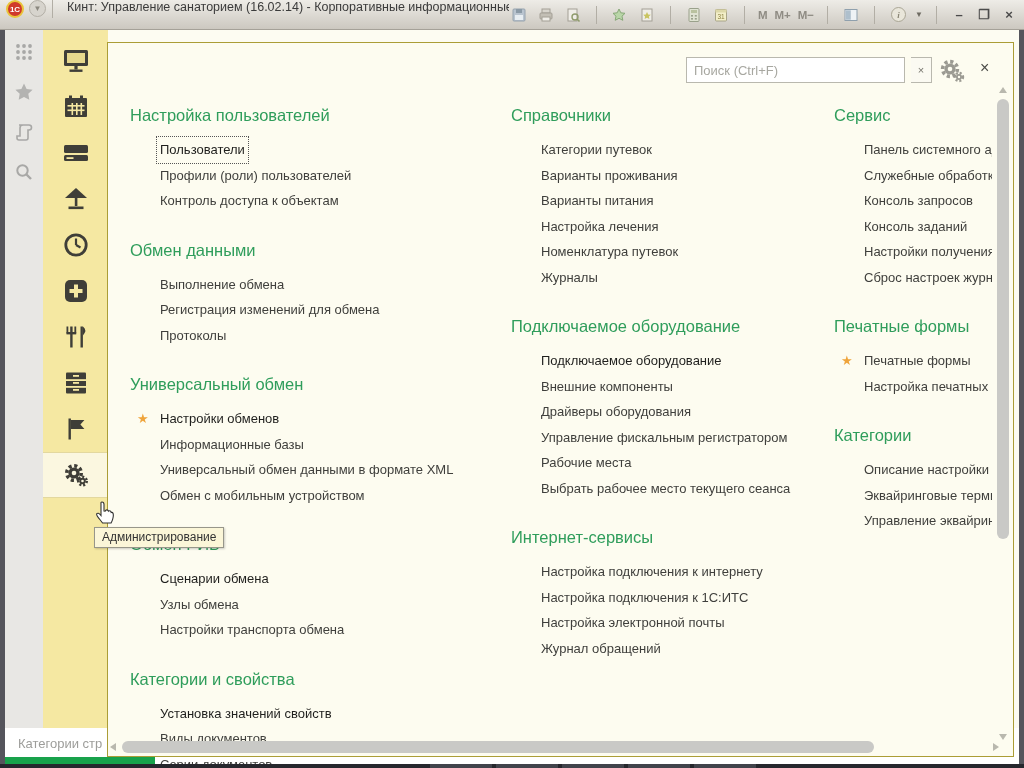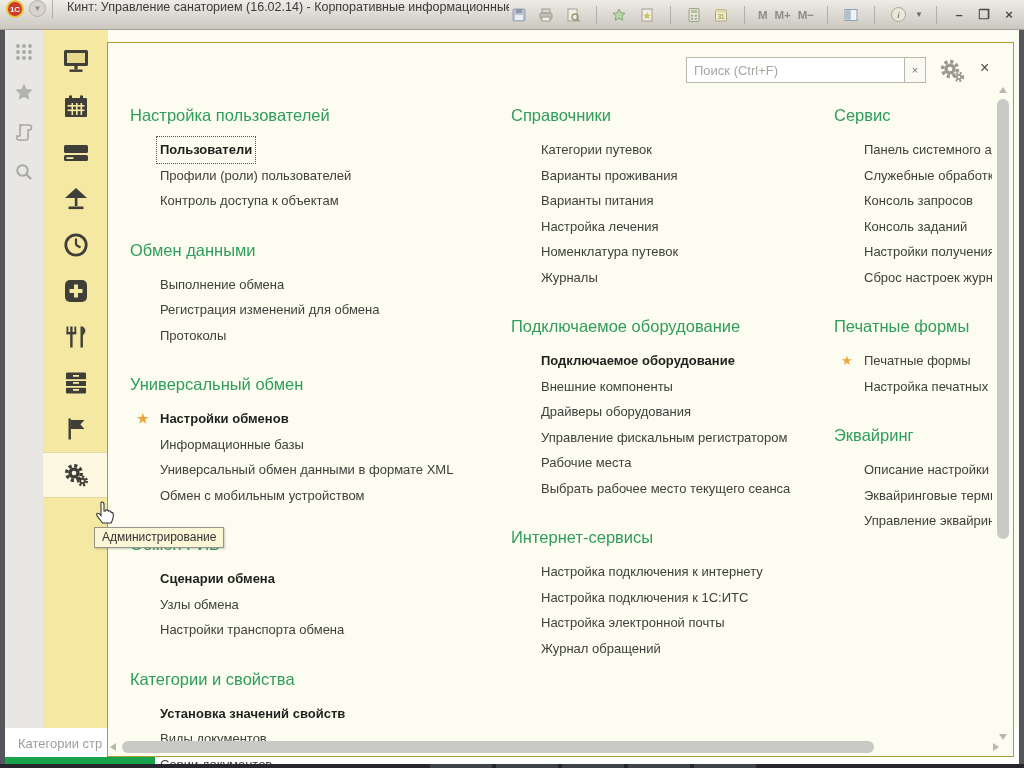--- a/index.html
+++ b/index.html
@@ -40,39 +40,39 @@
   .footer-white { position:absolute; left:5px; top:728px; width:1014px; height:36px; background:#ffffff; z-index:1; }
   .footer-tab { position:absolute; left:18px; top:736px; font-size:13px; color:#9d9d9a; white-space:nowrap;
     width:88px; overflow:hidden; z-index:2; }
   .progress-bar { position:absolute; left:5px; top:757px; width:150px; height:7px; background:#18a24b; z-index:6; }
   .taskbar { position:absolute; left:0; top:764px; width:1024px; height:4px; background:#26272d; z-index:20; display:flex; gap:4px; padding-left:430px; }
   .taskbar .tb-seg { width:62px; height:4px; background:#41434b; }
 
   
   .panel { position:absolute; left:107px; top:42px; width:907px; height:715px; background:#fdfcf0;
     border:1px solid #ab9d36; z-index:5; }
-  .search-wrap { position:absolute; left:578px; top:14px; display:flex; }
+  .search-wrap { position:absolute; left:578px; top:14px; display:flex;gap:6px; }
   .search-input { width:219px; height:26px; border:1px solid #b9b8ae; background:#fff; font-size:13px;
     padding:0 7px; color:#444; font-family:"Liberation Sans", sans-serif; }
   .search-input::placeholder { color:#a7a7a0; }
   .search-clear { width:21px; height:26px; border:1px solid #b9b8ae; border-left:none; background:#fbfaf2;
     color:#77766e; font-size:11px; display:flex; align-items:center; justify-content:center; cursor:pointer; }
   .panel-gear { position:absolute; left:829px; top:14px; width:30px; height:28px; cursor:pointer; }
   .panel-close { position:absolute; left:872px; top:16px; font-size:16px; color:#4c4c48; cursor:pointer; }
 
   .columns { position:absolute; left:22px; top:63px; display:flex; }
   .menu-col { flex:0 0 auto; }
   .menu-col.c1 { width:381px; }
   .menu-col.c2 { width:323px; }
   .menu-col.c3 { width:158px; overflow:hidden; }
   .menu-section { margin-bottom:27px; }
   .section-header { font-size:16.5px; color:#2f9d5b; margin-bottom:12px; white-space:nowrap; }
   .menu-item { position:relative; padding-left:30px; height:25.5px; line-height:25.5px; font-size:13px;
     color:#3f3f3c; white-space:nowrap; cursor:pointer; }
-  .menu-item.bold { font-weight:bold; color:#1f1f1d; }
+  .menu-item.bold { font-weight:normal; color:#1f1f1d; }
   .menu-item .mi-label { display:inline-block; }
   .menu-item.focused .mi-label { outline:1px dotted #555; padding:0 3px; margin-left:-3px; }
   .menu-item .star { position:absolute; left:7px; color:#efa43b; font-size:13px; }
 
   
   .vscroll { position:absolute; right:3px; top:44px; width:13px; height:653px; }
   .vscroll .arrow-up { position:absolute; top:0; left:2px; width:0; height:0;
     border-left:4.5px solid transparent; border-right:4.5px solid transparent; border-bottom:6px solid #b9b8ae; }
   .vscroll .thumb { position:absolute; top:12px; left:0; width:12px; height:440px; background:#c9c9c6; border-radius:6px; }
   .vscroll .arrow-dn { position:absolute; bottom:0; left:2px; width:0; height:0;
@@ -399,21 +399,21 @@
           <div class="menu-item"><span class="mi-label">Консоль заданий</span></div>
           <div class="menu-item"><span class="mi-label">Настройки получения и</span></div>
           <div class="menu-item"><span class="mi-label">Сброс настроек журнал</span></div>
         </div>
         <div class="menu-section">
           <div class="section-header">Печатные формы</div>
           <div class="menu-item"><span class="star">★</span><span class="mi-label">Печатные формы</span></div>
           <div class="menu-item"><span class="mi-label">Настройка печатных фо</span></div>
         </div>
         <div class="menu-section">
-          <div class="section-header">Эквайринг</div>
+          <div class="section-header">Категории</div>
           <div class="menu-item"><span class="mi-label">Описание настройки экв</span></div>
           <div class="menu-item"><span class="mi-label">Эквайринговые термина</span></div>
           <div class="menu-item"><span class="mi-label">Управление эквайринго</span></div>
         </div>
       </div>
     </div>
 
   <div class="vscroll">
     <div class="arrow-up"></div>
     <div class="thumb"></div>

